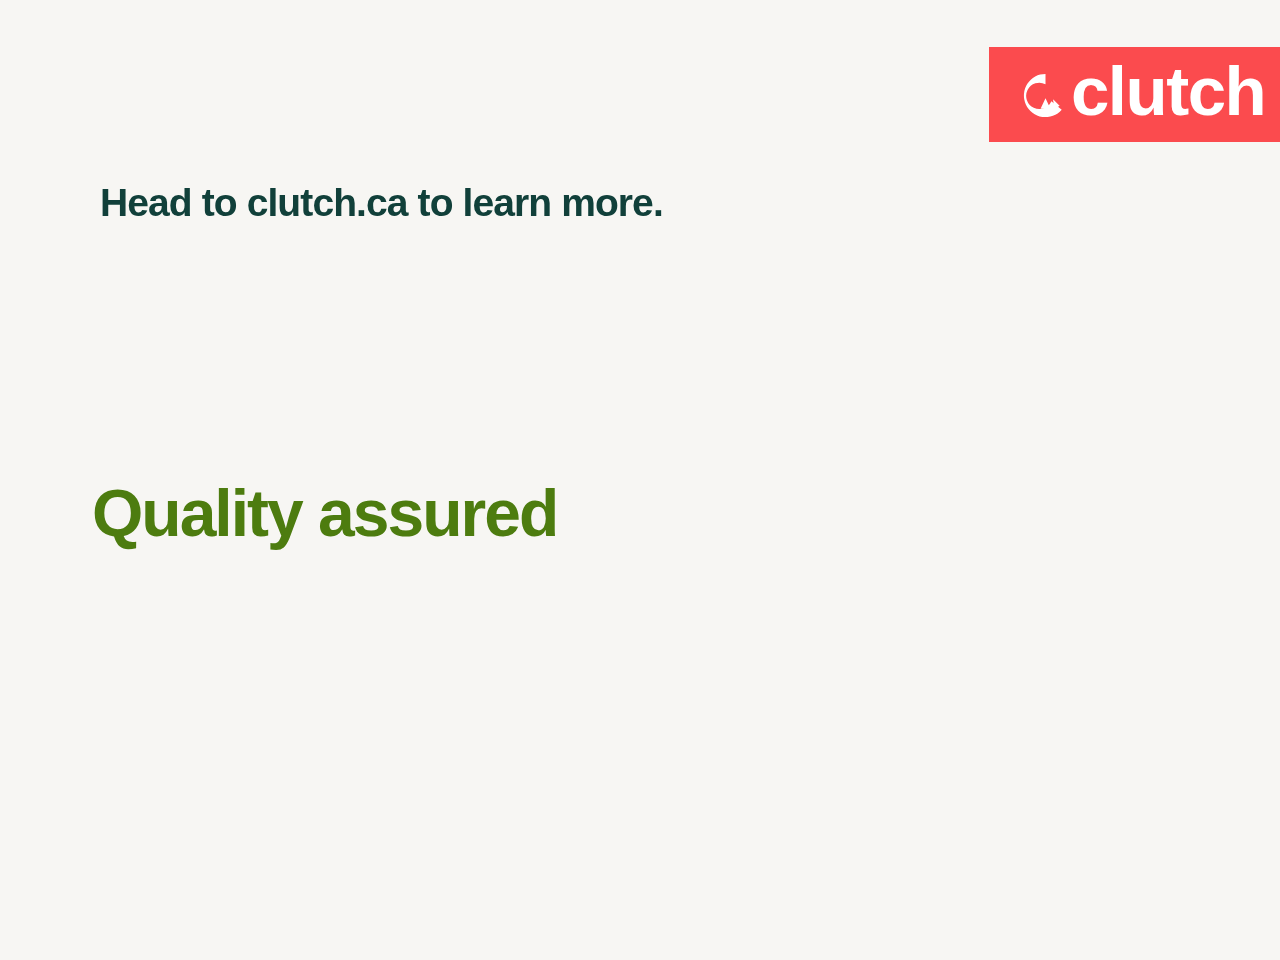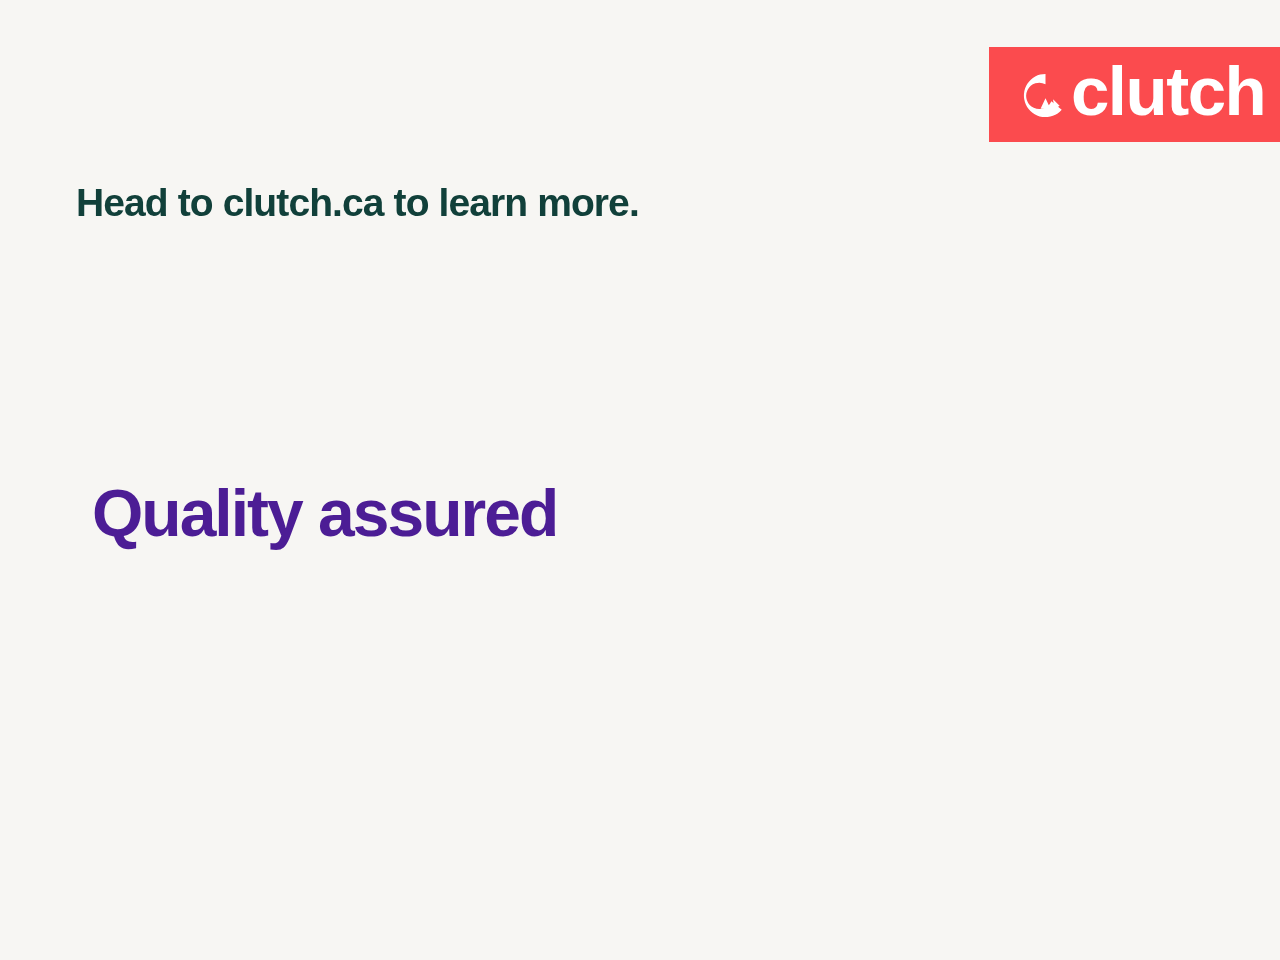--- a/index.html
+++ b/index.html
@@ -61,37 +61,37 @@
     letter-spacing: -1.5px;
     line-height: 1;
     position: relative;
     top: -3px;
     margin-left: -1px;
   }
 
   
   .tagline {
     position: absolute;
-    left: 76px;
+    left: 100px;
     top: 181px;
     font-size: 39px;
     font-weight: 700;
     color: #11403a;
     letter-spacing: -0.9px;
     line-height: 1.15;
     white-space: nowrap;
   }
 
   .headline {
     position: absolute;
     left: 92px;
     top: 434px;
     font-size: 66px;
     font-weight: 700;
-    color: #4c1d95;
+    color: #4d7c0f;
     letter-spacing: -2px;
     line-height: 1.08;
     white-space: nowrap;
   }
 
   .subcopy {
     position: absolute;
     left: 90px;
     top: 545px;
     font-size: 50px;

